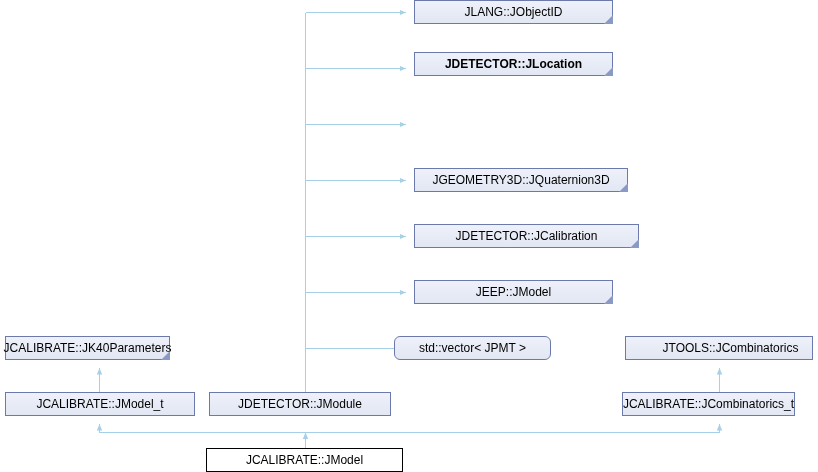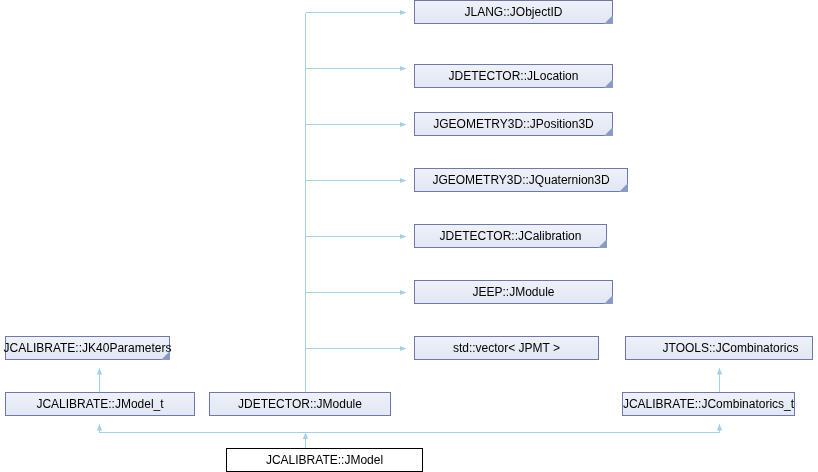--- a/index.html
+++ b/index.html
@@ -94,36 +94,33 @@
       <path d="M305.5,448 L305.5,432.5" marker-end="url(#arrowUp)"></path>
       <path d="M99.5,432.5 L719.5,432.5"></path>
       <path d="M99.5,432.5 L99.5,424" marker-end="url(#arrowUp)"></path>
       <path d="M719.5,432.5 L719.5,424" marker-end="url(#arrowUp)"></path>
     </g>
   </svg>
 
   <div class="node normal shadowed" style="left:414px; top:0px;   width:199px;">
       <span class="node-label">JLANG::JObjectID</span>
     </div>
-  <div class="node normal shadowed" style="left:414px; top:64px;  width:199px;">
+  <div class="node normal shadowed" style="left:414px; top:52px;  width:199px;font-weight:bold;">
       <span class="node-label">JDETECTOR::JLocation</span>
-    </div>
-  <div class="node normal shadowed" style="left:414px; top:112px; width:199px;">
-      <span class="node-label">JGEOMETRY3D::JPosition3D</span>
     </div>
   <div class="node normal shadowed" style="left:414px; top:168px; width:214px;">
       <span class="node-label">JGEOMETRY3D::JQuaternion3D</span>
     </div>
-  <div class="node normal shadowed" style="left:414px; top:224px; width:193px;">
+  <div class="node normal shadowed" style="left:414px; top:224px; width:225px;">
       <span class="node-label">JDETECTOR::JCalibration</span>
     </div>
   <div class="node normal shadowed" style="left:414px; top:280px; width:199px;">
-      <span class="node-label">JEEP::JModule</span>
+      <span class="node-label">JEEP::JModel</span>
     </div>
-  <div class="node normal" style="left:414px; top:336px; width:185px;">
+  <div class="node normal" style="left:394px; top:336px; width:157px;border-radius:6px;">
       <span class="node-label">std::vector&lt; JPMT &gt;</span>
     </div>
 
   <div class="node normal" style="left:625px; top:336px; width:188px;padding-left:23px;">
       <span class="node-label">JTOOLS::JCombinatorics</span>
     </div>
 
   <div class="node normal shadowed" style="left:5px;   top:336px; width:165px;">
       <span class="node-label">JCALIBRATE::JK40Parameters</span>
     </div>
@@ -131,17 +128,17 @@
   <div class="node normal" style="left:5px;   top:392px; width:190px;">
       <span class="node-label">JCALIBRATE::JModel_t</span>
     </div>
   <div class="node normal" style="left:209px; top:392px; width:182px;">
       <span class="node-label">JDETECTOR::JModule</span>
     </div>
   <div class="node normal" style="left:622px; top:392px; width:173px;">
       <span class="node-label">JCALIBRATE::JCombinatorics_t</span>
     </div>
 
-  <div class="node focus" style="left:206px; top:448px; width:197px;margin-left:20px;">
+  <div class="node focus" style="left:206px; top:448px; width:197px;">
       <span class="node-label">JCALIBRATE::JModel</span>
     </div>
 
 </div>
 
 </body></html>

